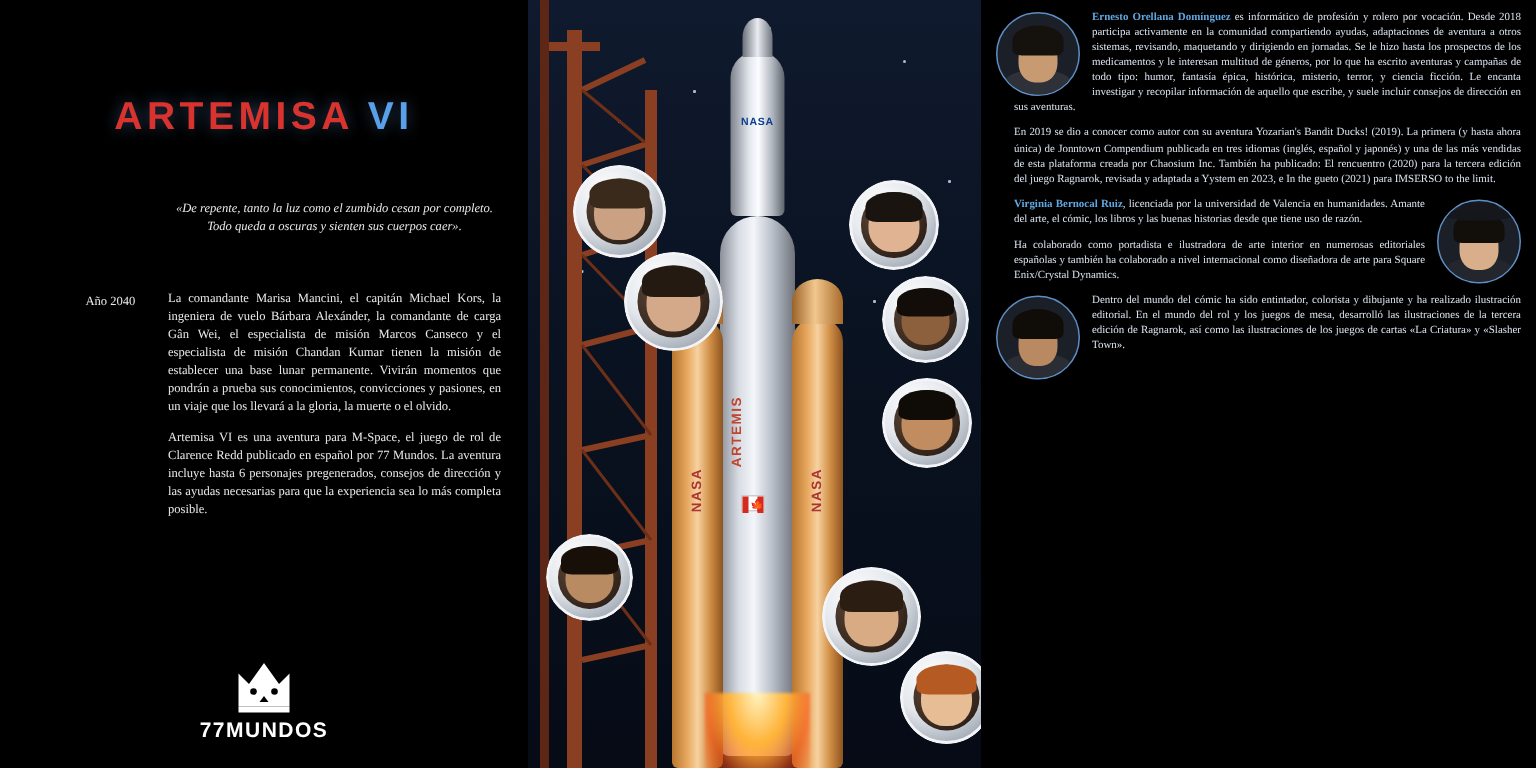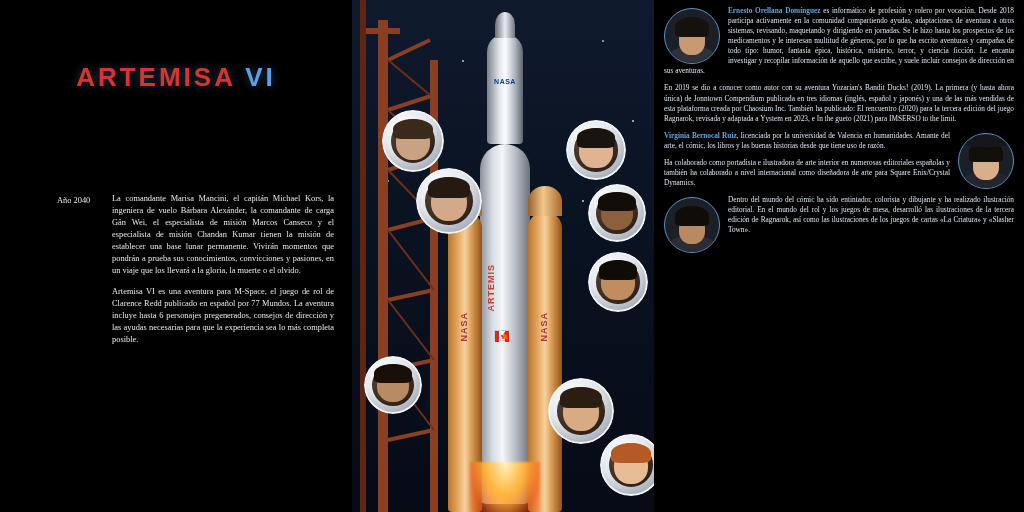--- a/index.html
+++ b/index.html
@@ -243,21 +243,21 @@
     border-radius: 50%;
   }
   .bio .portrait .ph-hat-top {
     position: absolute; left: 50%; top: 2%;
     transform: translateX(-50%);
     width: 26px; height: 12px;
     background: #15171c;
     border-radius: 4px 4px 0 0;
   }
   .bio p {
-    margin: 0 0 7px 0;
+    margin: 0 0 7px 12px;
     font-size: 7.3px;
     line-height: 1.38;
     text-align: justify;
     color: #dbe4f0;
   }
   .bio .name {
     color: #5fa7e0;
     font-weight: bold;
   }
   .ital { font-style: italic; }
@@ -266,28 +266,41 @@
 <body>
 
 <div class="page">
 
   <div class="left-panel">
 
     <div class="logo-title">
       <span class="red">ARTEMISA</span><span class="blue"> VI</span>
     </div>
 
+    <div class="blurb">
+      <p class="quote ital">«De repente, tanto la luz como el zumbido cesan por completo. Todo queda a oscuras y sienten sus cuerpos caer».</p>
+    </div>
 
     <div class="year">Año 2040</div>
 
     <div class="body-text">
       <p>La comandante Marisa Mancini, el capitán Michael Kors, la ingeniera de vuelo Bárbara Alexánder, la comandante de carga Gân Wei, el especialista de misión Marcos Canseco y el especialista de misión Chandan Kumar tienen la misión de establecer una base lunar permanente. Vivirán momentos que pondrán a prueba sus conocimientos, convicciones y pasiones, en un viaje que los llevará a la gloria, la muerte o el olvido.</p>
       <p>Artemisa VI es una aventura para M-Space, el juego de rol de Clarence Redd publicado en español por 77 Mundos. La aventura incluye hasta 6 personajes pregenerados, consejos de dirección y las ayudas necesarias para que la experiencia sea lo más completa posible.</p>
     </div>
 
+    <div class="publisher">
+      <svg width="46" height="40" viewBox="0 0 46 40">
+        <polygon points="6,34 6,12 13,19 23,5 33,19 40,12 40,34" fill="#ffffff"></polygon>
+        <rect x="6" y="34" width="34" height="4" fill="#ffffff"></rect>
+        <circle cx="16" cy="24" r="2.2" fill="#000"></circle>
+        <circle cx="30" cy="24" r="2.2" fill="#000"></circle>
+        <polygon points="23,27 20,31 26,31" fill="#000"></polygon>
+      </svg>
+      <div class="publisher-name">77MUNDOS</div>
+    </div>
   </div>
 
   <div class="art-panel">
     <div class="stars">
       <span style="left:20px;top:30px;width:2px;height:2px"></span>
       <span style="left:60px;top:80px;width:1.5px;height:1.5px"></span>
       <span style="left:250px;top:40px;width:2px;height:2px"></span>
       <span style="left:280px;top:120px;width:1.5px;height:1.5px"></span>
       <span style="left:160px;top:18px;width:1.5px;height:1.5px"></span>
       <span style="left:110px;top:60px;width:1.5px;height:1.5px"></span>

